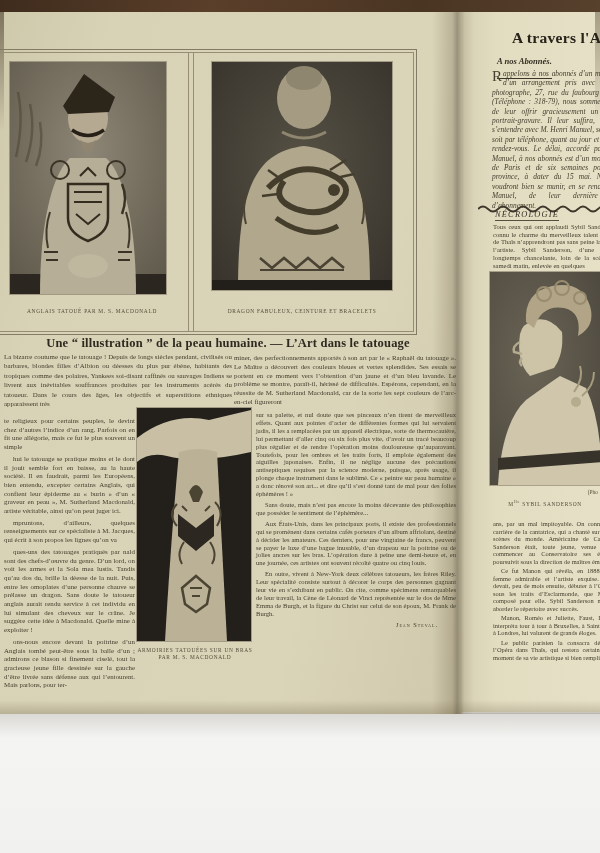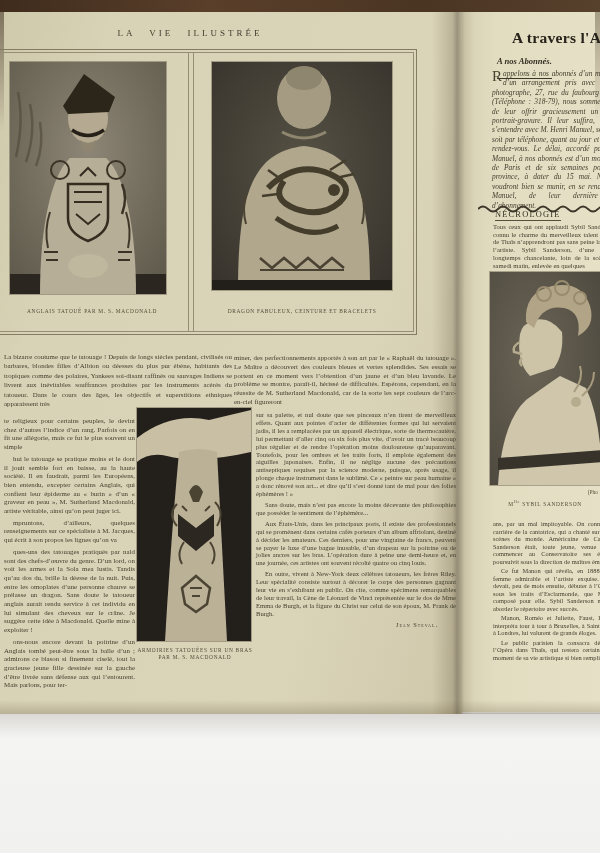--- a/index.html
+++ b/index.html
@@ -53,21 +53,21 @@
   .arm-cap{left:119px;top:647px;width:152px;line-height:7px;}
   
   .rp-title{position:absolute;left:512px;top:29px;width:200px;font-size:15.5px;
     font-weight:bold;color:#27221a;letter-spacing:.3px;}
   .rp-abonnes-h{position:absolute;left:497px;top:56px;font-size:8.6px;font-weight:bold;
     font-style:italic;border-bottom:1px solid #3c372b;padding-bottom:12px;color:#332e22;}
   .rp-abonnes{position:absolute;left:492px;top:69px;width:146px;font-style:italic;
     font-size:7.4px;line-height:9.4px;text-align:justify;color:#45402f;}
   .rp-abonnes .dropcap{float:left;font-size:15px;line-height:13px;margin:1px 1px 0 0;font-style:normal;}
   .rp-wave{position:absolute;left:478px;top:199px;}
-  .rp-necro-h{position:absolute;left:495px;top:210px;font-size:8.4px;
+  .rp-necro-h{position:absolute;left:495px;top:210px;font-size:8.4px;font-style:italic;
     letter-spacing:1.2px;color:#332e22;border-bottom:1px solid #55503e;padding-bottom:1px;}
   .rp-necro{position:absolute;left:493px;top:223px;width:146px;font-size:6.6px;
     line-height:7.7px;text-align:justify;color:#45402f;}
   .rp-credit{position:absolute;left:540px;top:489px;width:58px;text-align:right;
     font-size:5.4px;color:#5a523e;}
   .rp-photocap{position:absolute;left:490px;top:499px;width:110px;text-align:center;
     font-size:5.4px;letter-spacing:.7px;color:#554d3a;}
   .rp-sand{position:absolute;left:493px;top:520px;width:146px;font-size:6.4px;
     line-height:7.5px;text-align:justify;color:#45402f;}
   .rp-sand p{margin:0 0 2px 0;text-indent:8px;}
@@ -79,21 +79,20 @@
 <div class="stage">
   <div class="surface-bottom"></div>
   <div class="page-left"></div>
   <div class="page-right"></div>
   <div class="gutter"></div>
   <div class="page-bottom-shade"></div>
   <div class="top-band"></div>
   <div class="left-edge"></div>
   <div class="right-edge"></div>
 
-  <div class="masthead">LA VIE ILLUSTRÉE</div>
 
   <div class="photo-frame">
     <div class="inner"></div>
     <div class="frame-divider"></div>
   </div>
 
   <div class="photo" style="left:10px;top:62px;width:156px;height:232px;">
     <svg width="156" height="232" viewBox="0 0 156 232">
       <defs>
         <radialGradient id="bg1" cx="50%" cy="38%" r="75%">
@@ -140,20 +139,21 @@
       <path d="M118,108 l16,-10 M124,116 l18,-4 M70,118 l-14,-10 M66,132 l-16,2" stroke="#443d2c" stroke-width="2.5" fill="none"></path>
       <circle cx="122" cy="128" r="6" fill="#443d2c"></circle>
       <path d="M34,132 q-4,16 0,30 M150,132 q4,16 0,30" stroke="#4a4232" stroke-width="2" fill="none"></path>
       <path d="M48,196 l12,10 12,-10 12,10 12,-10 12,10 12,-10 12,10" stroke="#4a4232" stroke-width="2.5" fill="none"></path>
       <path d="M48,208 h84" stroke="#4a4232" stroke-width="2" fill="none"></path>
       <rect y="218" width="180" height="10" fill="#221f1a"></rect>
     </svg>
   </div>
   <div class="cap" style="left:196px;top:308px;width:212px;">DRAGON FABULEUX, CEINTURE ET BRACELETS</div>
 
+  <div class="art-title">Une “ illustration ” de la peau humaine. — L’Art dans le tatouage</div>
 
   <div class="col intro">La bizarre coutume que le tatouage ! Depuis de longs siècles pendant, civilisés ou barbares, blondes filles d’Albion ou déesses du plus pur ébène, habitants des tropiques comme des polaires, Yankees soi-disant raffinés ou sauvages Indiens se livrent aux inévitables souffrances produites par les instruments acérés du tatoueur. Dans le cours des âges, les objectifs et superstitions ethniques apparaissent très</div>
 
   <div class="col lcol">
     <p class="noindent">te religieux pour certains peuples, le devint chez d’autres l’indice d’un rang. Parfois on en fit une allégorie, mais ce fut le plus souvent un simple</p>
     <p>hui le tatouage se pratique moins et le dont il jouit semble fort en baisse, au la haute société. Il en faudrait, parmi les Européens, bien entendu, excepter certains Anglais, qui confient leur épiderme au « burin » d’un « graveur en peau », M. Sutherland Macdonald, artiste véritable, ainsi qu’on peut juger ici.</p>
     <p>mpruntons, d’ailleurs, quelques renseignements sur ce spécialiste à M. Jacques, qui écrit à son propos les lignes qu’on va</p>
     <p>ques-uns des tatouages pratiqués par nald sont des chefs-d’œuvre du genre. D’un lord, on voit les armes et la Sola mea lustis. Tandis qu’au dos du, brille la déesse de la nuit. Puis, entre les omoplates d’une personne chauve se prélasse un dragon. Sans doute le tatoueur anglais aurait rendu service à cet individu en lui simulant des cheveux sur le crâne. Je suggère cette idée à Macdonald. Quelle mine à exploiter !</p>
     <p>ons-nous encore devant la poitrine d’un Anglais tombé peut-être sous la balle d’un ; admirons ce blason si finement ciselé, tout la gracieuse jeune fille dessinée sur la gauche d’être livrée sans défense aux qui l’entourent. Mais parlons, pour ter-</p>
   </div>

